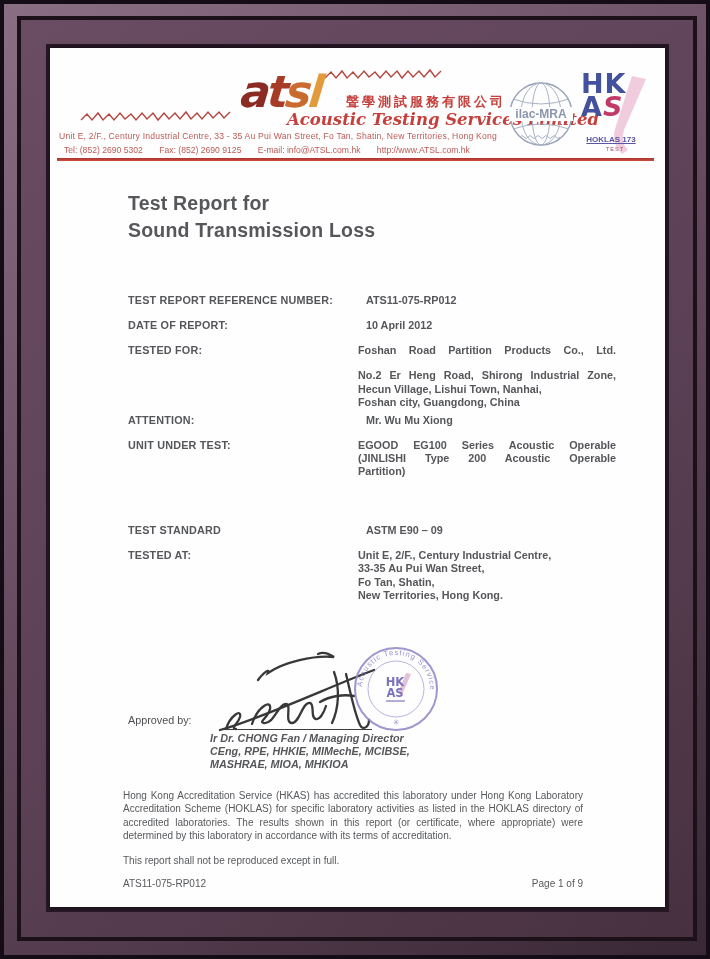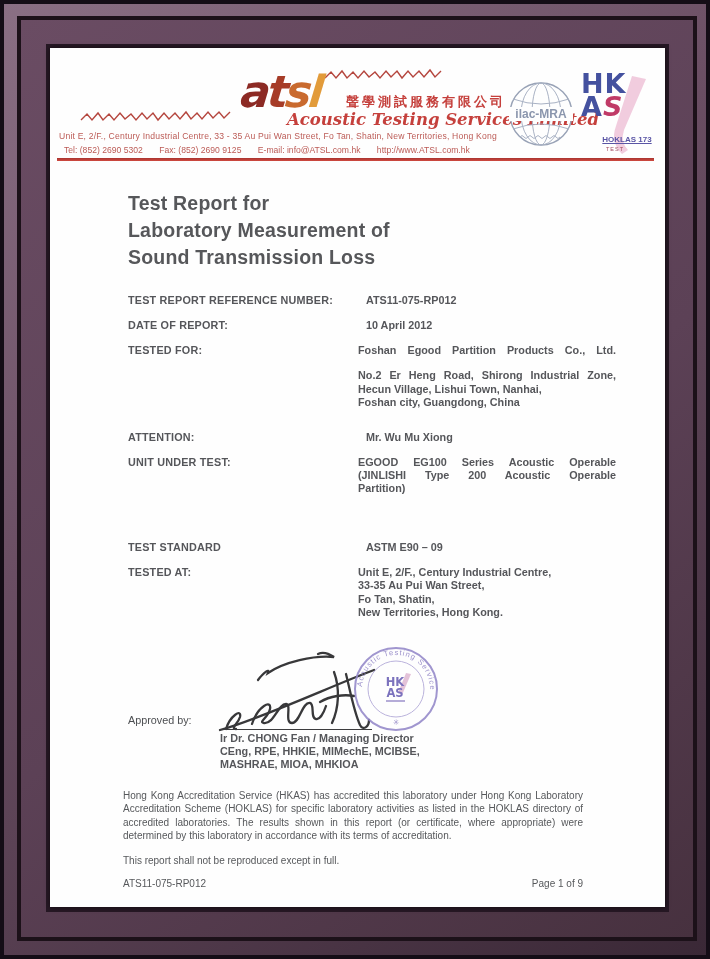--- a/index.html
+++ b/index.html
@@ -38,42 +38,42 @@
   .rule{position:absolute;left:7px;top:110px;width:597px;height:3px;
        background:linear-gradient(#a83430,#d04a40);}
   .ilac{position:absolute;left:457px;top:33px;}
   .hkas{position:absolute;left:524px;top:24px;width:82px;height:92px;}
   .hkas .tick{position:absolute;left:0;top:0;}
   .hkas .ln{position:absolute;font-family:"DejaVu Sans",sans-serif;font-weight:800;
        color:#44519f;font-size:27px;line-height:23px;letter-spacing:1px;}
   .hkas .ln1{left:7px;top:0;}
   .hkas .ln2{left:7px;top:23px;}
   .hkas .s-pink{color:#c03a67;font-style:italic;}
-  .hkas .scheme{position:absolute;left:16px;top:63px;width:74px;text-align:center;
+  .hkas .scheme{position:absolute;left:0;top:63px;width:74px;text-align:center;
        font-size:8px;font-weight:bold;color:#5a55a5;text-decoration:underline;}
   .hkas .scheme-sub{position:absolute;left:4px;top:74px;width:74px;text-align:center;
        font-size:5.5px;color:#a04a60;letter-spacing:1px;}
   
   .title{position:absolute;left:78px;top:142px;font-size:19.5px;font-weight:bold;
        line-height:27px;color:#56575a;letter-spacing:.2px;}
   
   .fields{position:absolute;left:78px;top:246px;width:522px;}
   .row{display:flex;font-size:10.8px;font-weight:bold;color:#55565a;}
   .lbl{width:230px;flex:none;line-height:13.4px;letter-spacing:.2px;}
   .val{width:258px;flex:none;}
   .vl{line-height:13.4px;}
   .vl.j{text-align:justify;text-align-last:justify;}
-  .mb-s{margin-bottom:11.6px;gap:8px;} .mb-xs{margin-bottom:21px;}
+  .mb-s{margin-bottom:11.6px;gap:8px;} .mb-xs{margin-bottom:4px;}
   .mb-m{margin-bottom:12px;} .mb-l{margin-bottom:45px;}
   
   .approved-label{position:absolute;left:78px;top:666px;font-size:10.8px;color:#4c4e51;}
   .sig{position:absolute;left:168px;top:598px;}
   .sig-line{position:absolute;left:170px;top:681px;width:152px;border-top:1.7px solid #3c3c3e;}
-  .appr-name{position:absolute;left:170px;top:684px;font-size:10.8px;font-weight:bold;
-       color:#55565a;line-height:13px;}
+  .appr-name{position:absolute;left:160px;top:684px;font-size:10.8px;font-weight:bold;
+       color:#55565a;line-height:13px;font-style:italic;}
   .stamp{position:absolute;left:300px;top:595px;opacity:.88;}
   
   .footer{position:absolute;left:73px;top:741px;width:460px;font-size:10px;
        color:#56585b;}
   .acc-par{text-align:justify;line-height:13.3px;}
   .repro{margin-top:12px;line-height:13px;}
   .bottomrow{margin-top:10px;display:flex;justify-content:space-between;line-height:13px;}
 </style>
 </head>
 <body>
@@ -127,41 +127,40 @@
         <div class="ln ln2"><span>A</span><span class="s-pink">S</span></div>
         <div class="scheme">HOKLAS 173</div>
         <div class="scheme-sub">TEST</div>
       </div>
 
       <div class="rule"></div>
     </div>
 
     <div class="title">
       <div>Test Report for</div>
-      <div>Laboratory Measurement of</div>
       <div>Sound Transmission Loss</div>
     </div>
 
     <div class="fields">
       <div class="row mb-s">
         <div class="lbl">TEST REPORT REFERENCE NUMBER:</div>
         <div class="val">
             <div class="vl">ATS11-075-RP012</div>
           </div>
       </div>
       <div class="row mb-s">
         <div class="lbl">DATE OF REPORT:</div>
         <div class="val">
             <div class="vl">10 April 2012</div>
           </div>
       </div>
       <div class="row mb-m">
         <div class="lbl">TESTED FOR:</div>
         <div class="val">
-            <div class="vl j">Foshan Egood Partition Products Co., Ltd.</div>
+            <div class="vl j">Foshan Road Partition Products Co., Ltd.</div>
           </div>
       </div>
       <div class="row mb-xs">
         <div class="lbl"></div>
         <div class="val">
           <div class="vl j">No.2 Er Heng Road, Shirong Industrial Zone,</div>
           <div class="vl">Hecun Village, Lishui Town, Nanhai,</div>
           <div class="vl">Foshan city, Guangdong, China</div>
         </div>
       </div>

